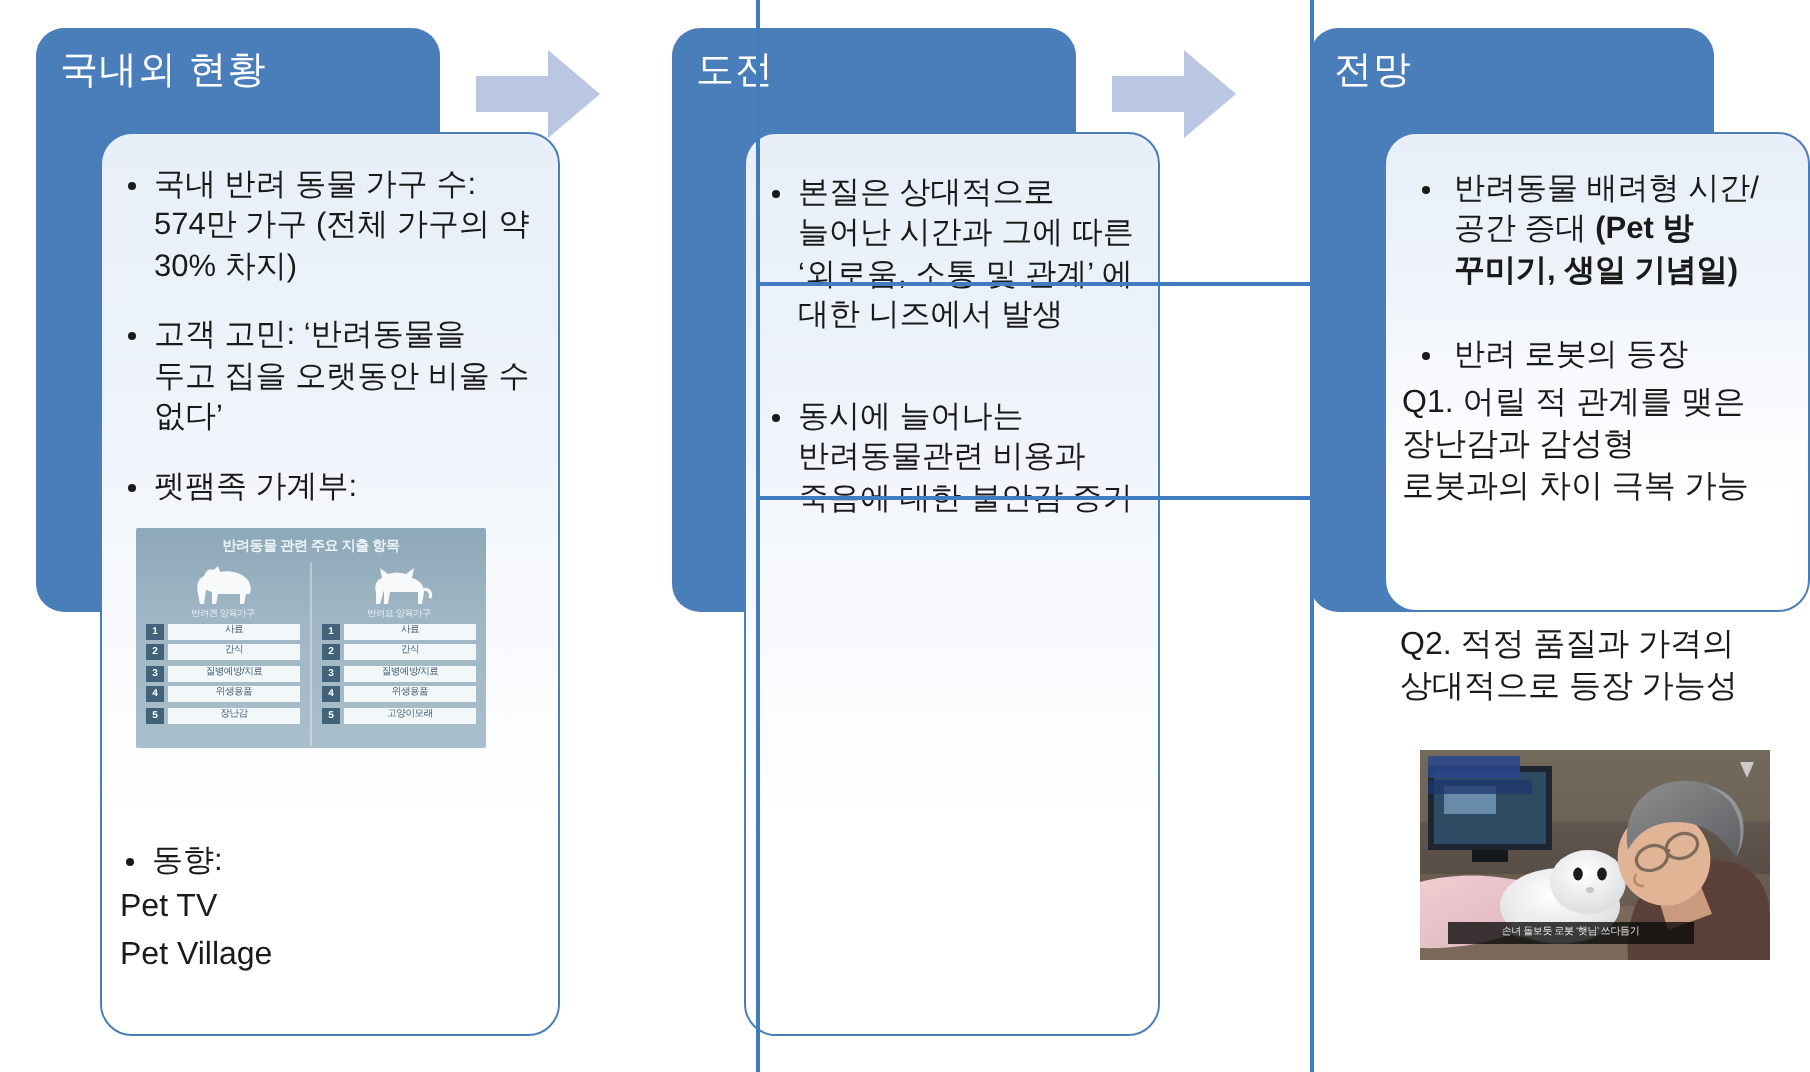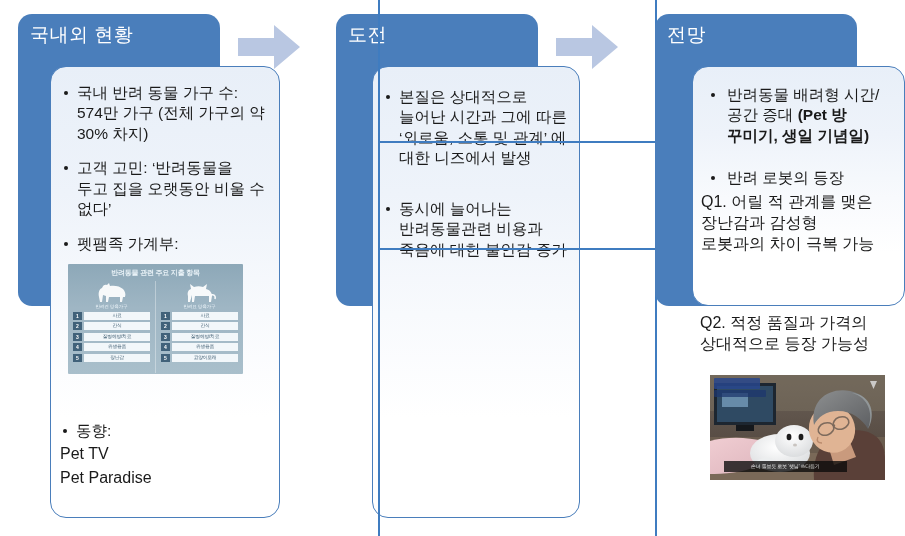--- a/index.html
+++ b/index.html
@@ -292,21 +292,21 @@
           <div class="rank-num">5</div>
           <div class="rank-val">고양이모래</div>
         </div>
       </div>
     </div>
   </div>
 
   <div style="position:absolute; left:60px; top:402px; width:210px;margin-top:19px;">
     <div class="bullet" style="margin-bottom:2px;">동향:</div>
     <div class="plain">Pet TV</div>
-    <div class="plain">Pet Paradise</div>
+    <div class="plain">Pet Village</div>
   </div>
 
   <div class="block-arrow" style="left:238px; top:22px;">
     <svg viewBox="0 0 62 50">
       <path d="M0 16 L36 16 L36 3 L62 25 L36 47 L36 34 L0 34 Z" fill="#b9c7e2"></path>
     </svg>
   </div>
 
   <div class="panel" style="left:336px; top:14px; width:202px; height:292px;"></div>
   <div class="panel-title" style="left:348px; top:22px;">도전</div>

